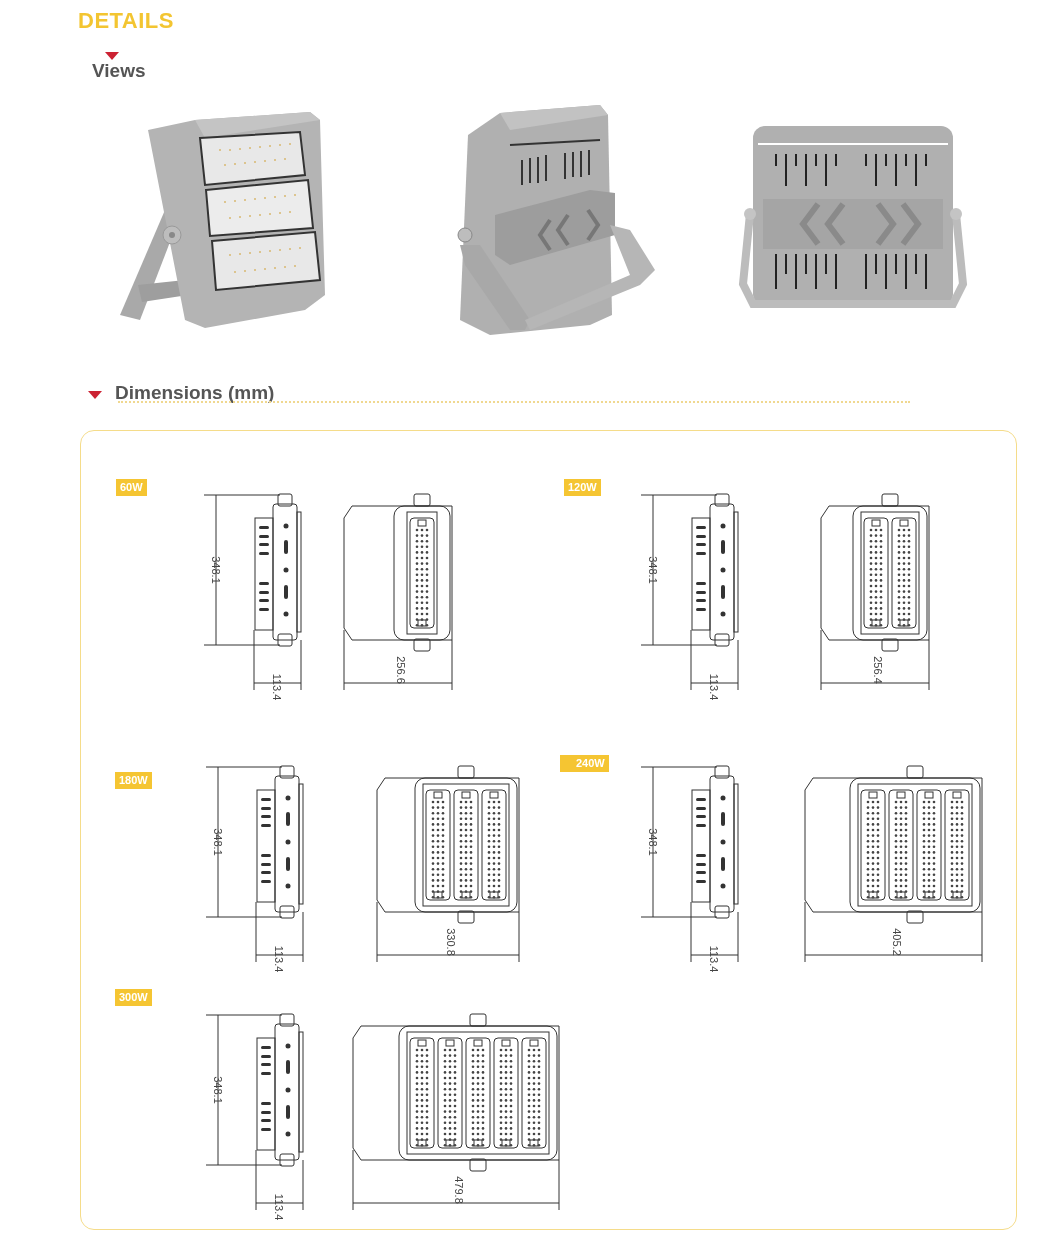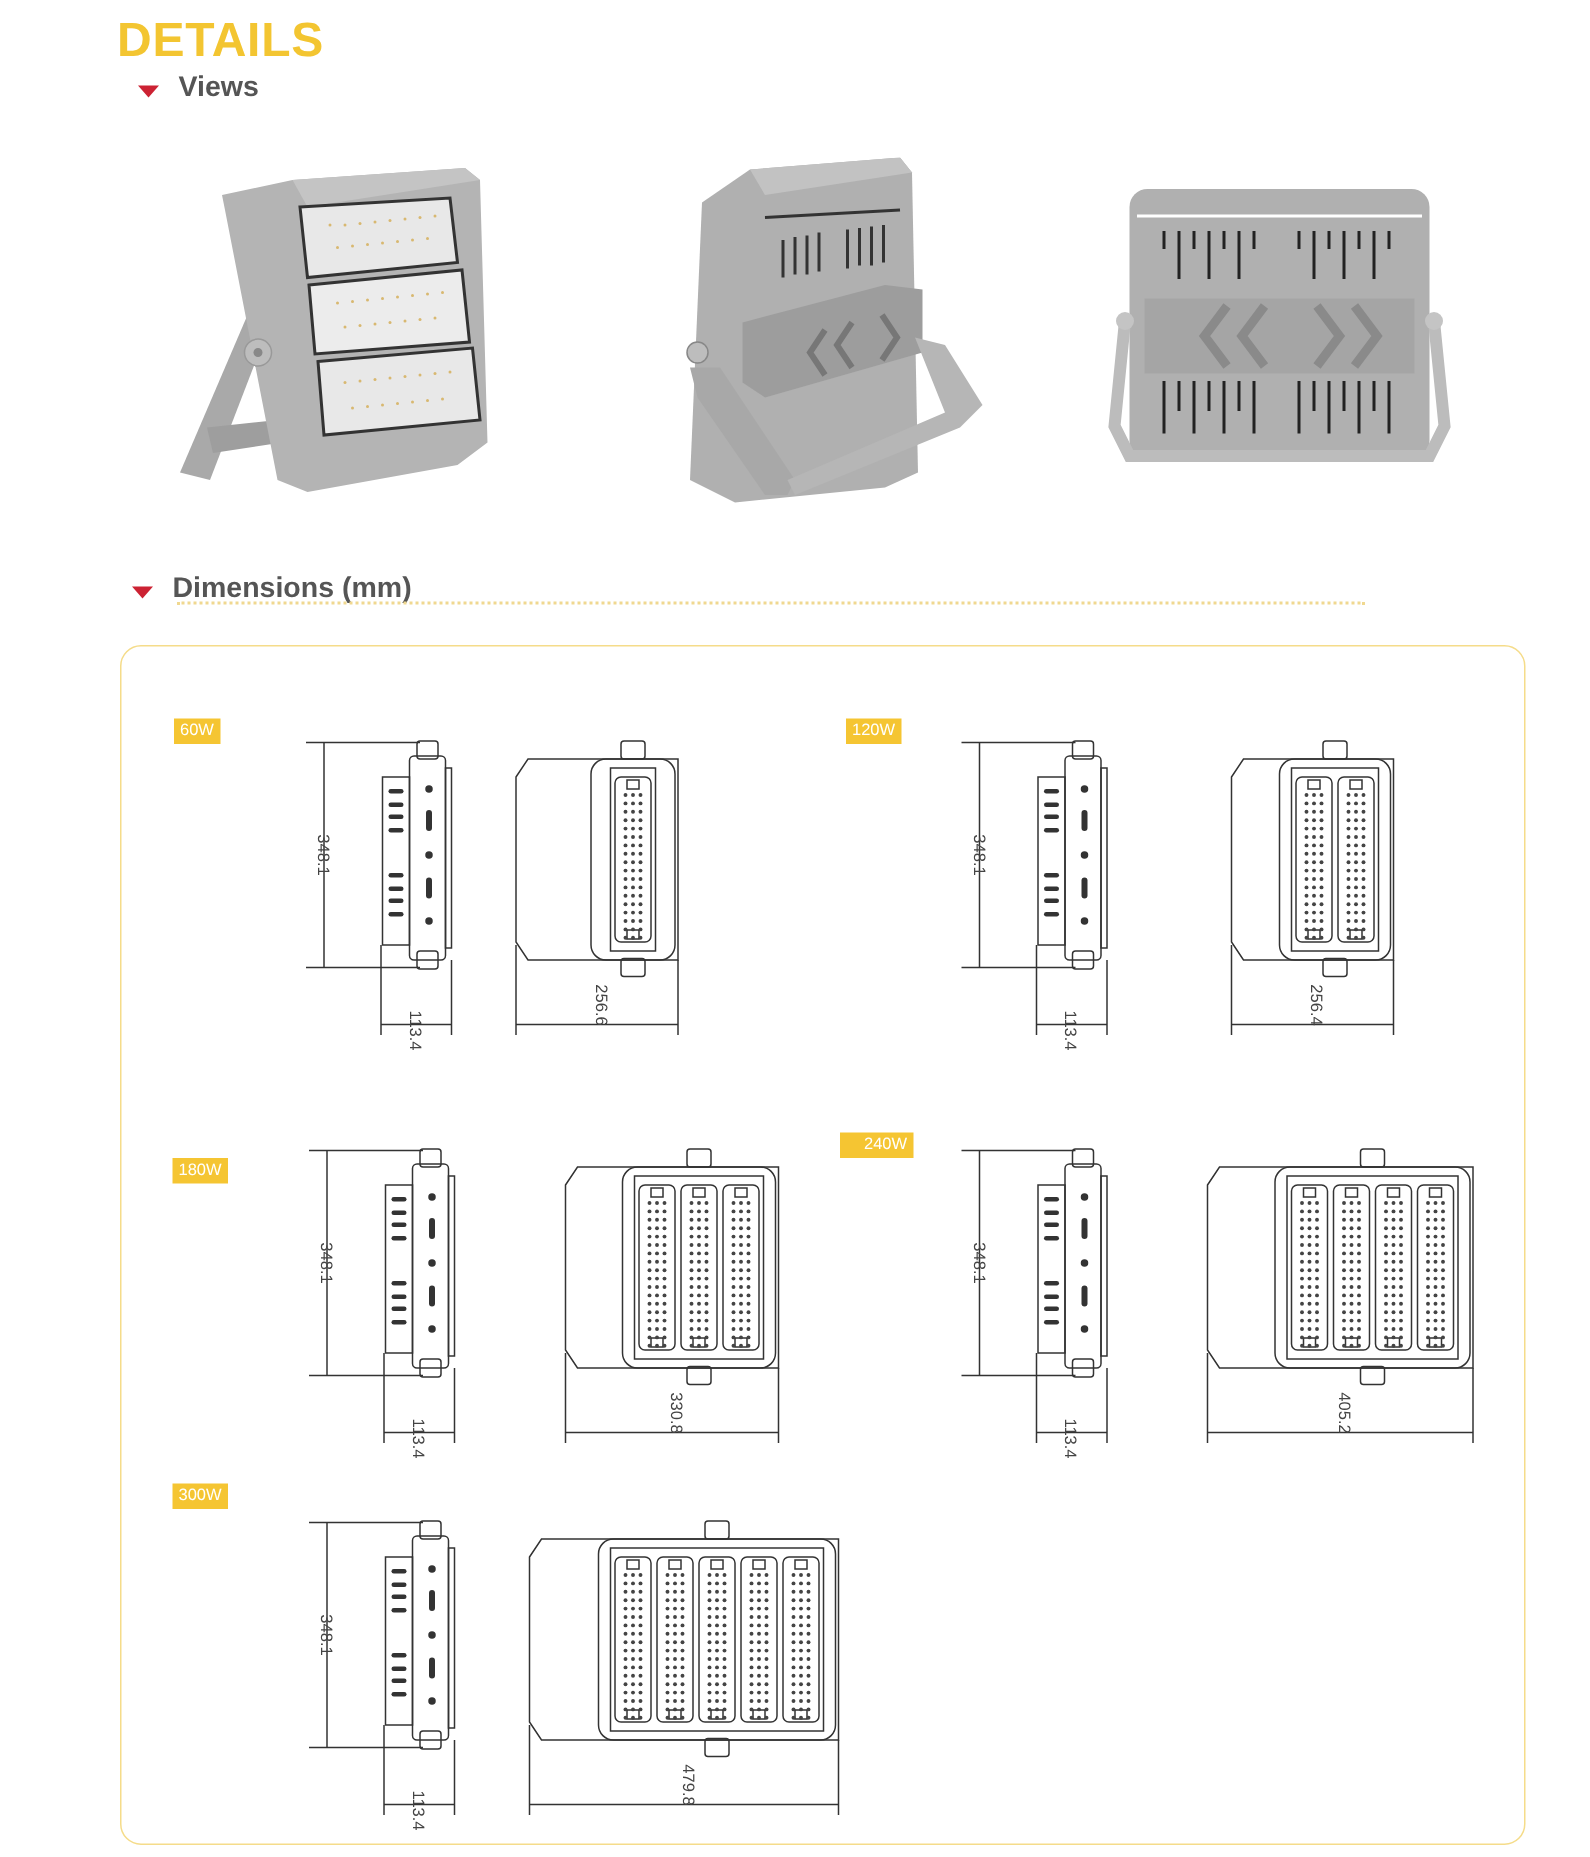--- a/index.html
+++ b/index.html
@@ -1,25 +1,25 @@
 <!DOCTYPE html>
 <html><head>
 <meta charset="utf-8">
 <style>
   * { box-sizing: border-box; margin: 0; padding: 0; }
   body { width: 1060px; height: 1238px; background: #ffffff; position: relative; overflow: hidden; font-family: "Liberation Sans", sans-serif; }
-  .title { position: absolute; left: 78px; top: 8px; font-size: 32px; font-weight: bold; color: #f3c531; letter-spacing: 0.5px; font-family: "Liberation Sans", sans-serif; }
+  .title { position: absolute; left: 78px; top: 8px; font-size: 22px; font-weight: bold; color: #f3c531; letter-spacing: 0.5px; font-family: "Liberation Sans", sans-serif; }
   .sub { position: absolute; display: flex; align-items: center; font-size: 19px; font-weight: bold; color: #555555; font-family: "Liberation Sans", sans-serif; }
   .tri { width: 0; height: 0; border-left: 7px solid transparent; border-right: 7px solid transparent; border-top: 8px solid #cc2233; margin-right: 13px; margin-top: 4px; }
-  .views-sub { left: 92px; top: 48px; }
+  .views-sub { left: 92px; top: 48px; flex-direction: column; }
   .dims-sub { left: 88px; top: 370px; margin-top: 12px; }
   .dotline { position: absolute; left: 118px; top: 401px; width: 792px; border-top: 2px dotted #f0d890; height: 0; }
   .view { position: absolute; }
   .panel { position: absolute; left: 80px; top: 430px; width: 937px; height: 800px; border: 1.5px solid #f5dc8a; border-radius: 14px; }
-  .badge { position: absolute; background: #f5c532; color: #fff; font-size: 11px; font-weight: normal; padding: 2px 4px; font-family: "Liberation Sans", sans-serif; line-height: 13px; }
+  .badge { position: absolute; background: #f5c532; color: #fff; font-size: 11px; font-weight: bold; padding: 2px 4px; font-family: "Liberation Sans", sans-serif; line-height: 13px; }
   .drawing { position: absolute; }
   .dimtext { font-family: "Liberation Sans", sans-serif; font-size: 11px; fill: #444; }
 </style>
 </head>
 <body>
 
 <div class="title">DETAILS</div>
 
 <div class="sub views-sub">
   <span class="tri"></span>

